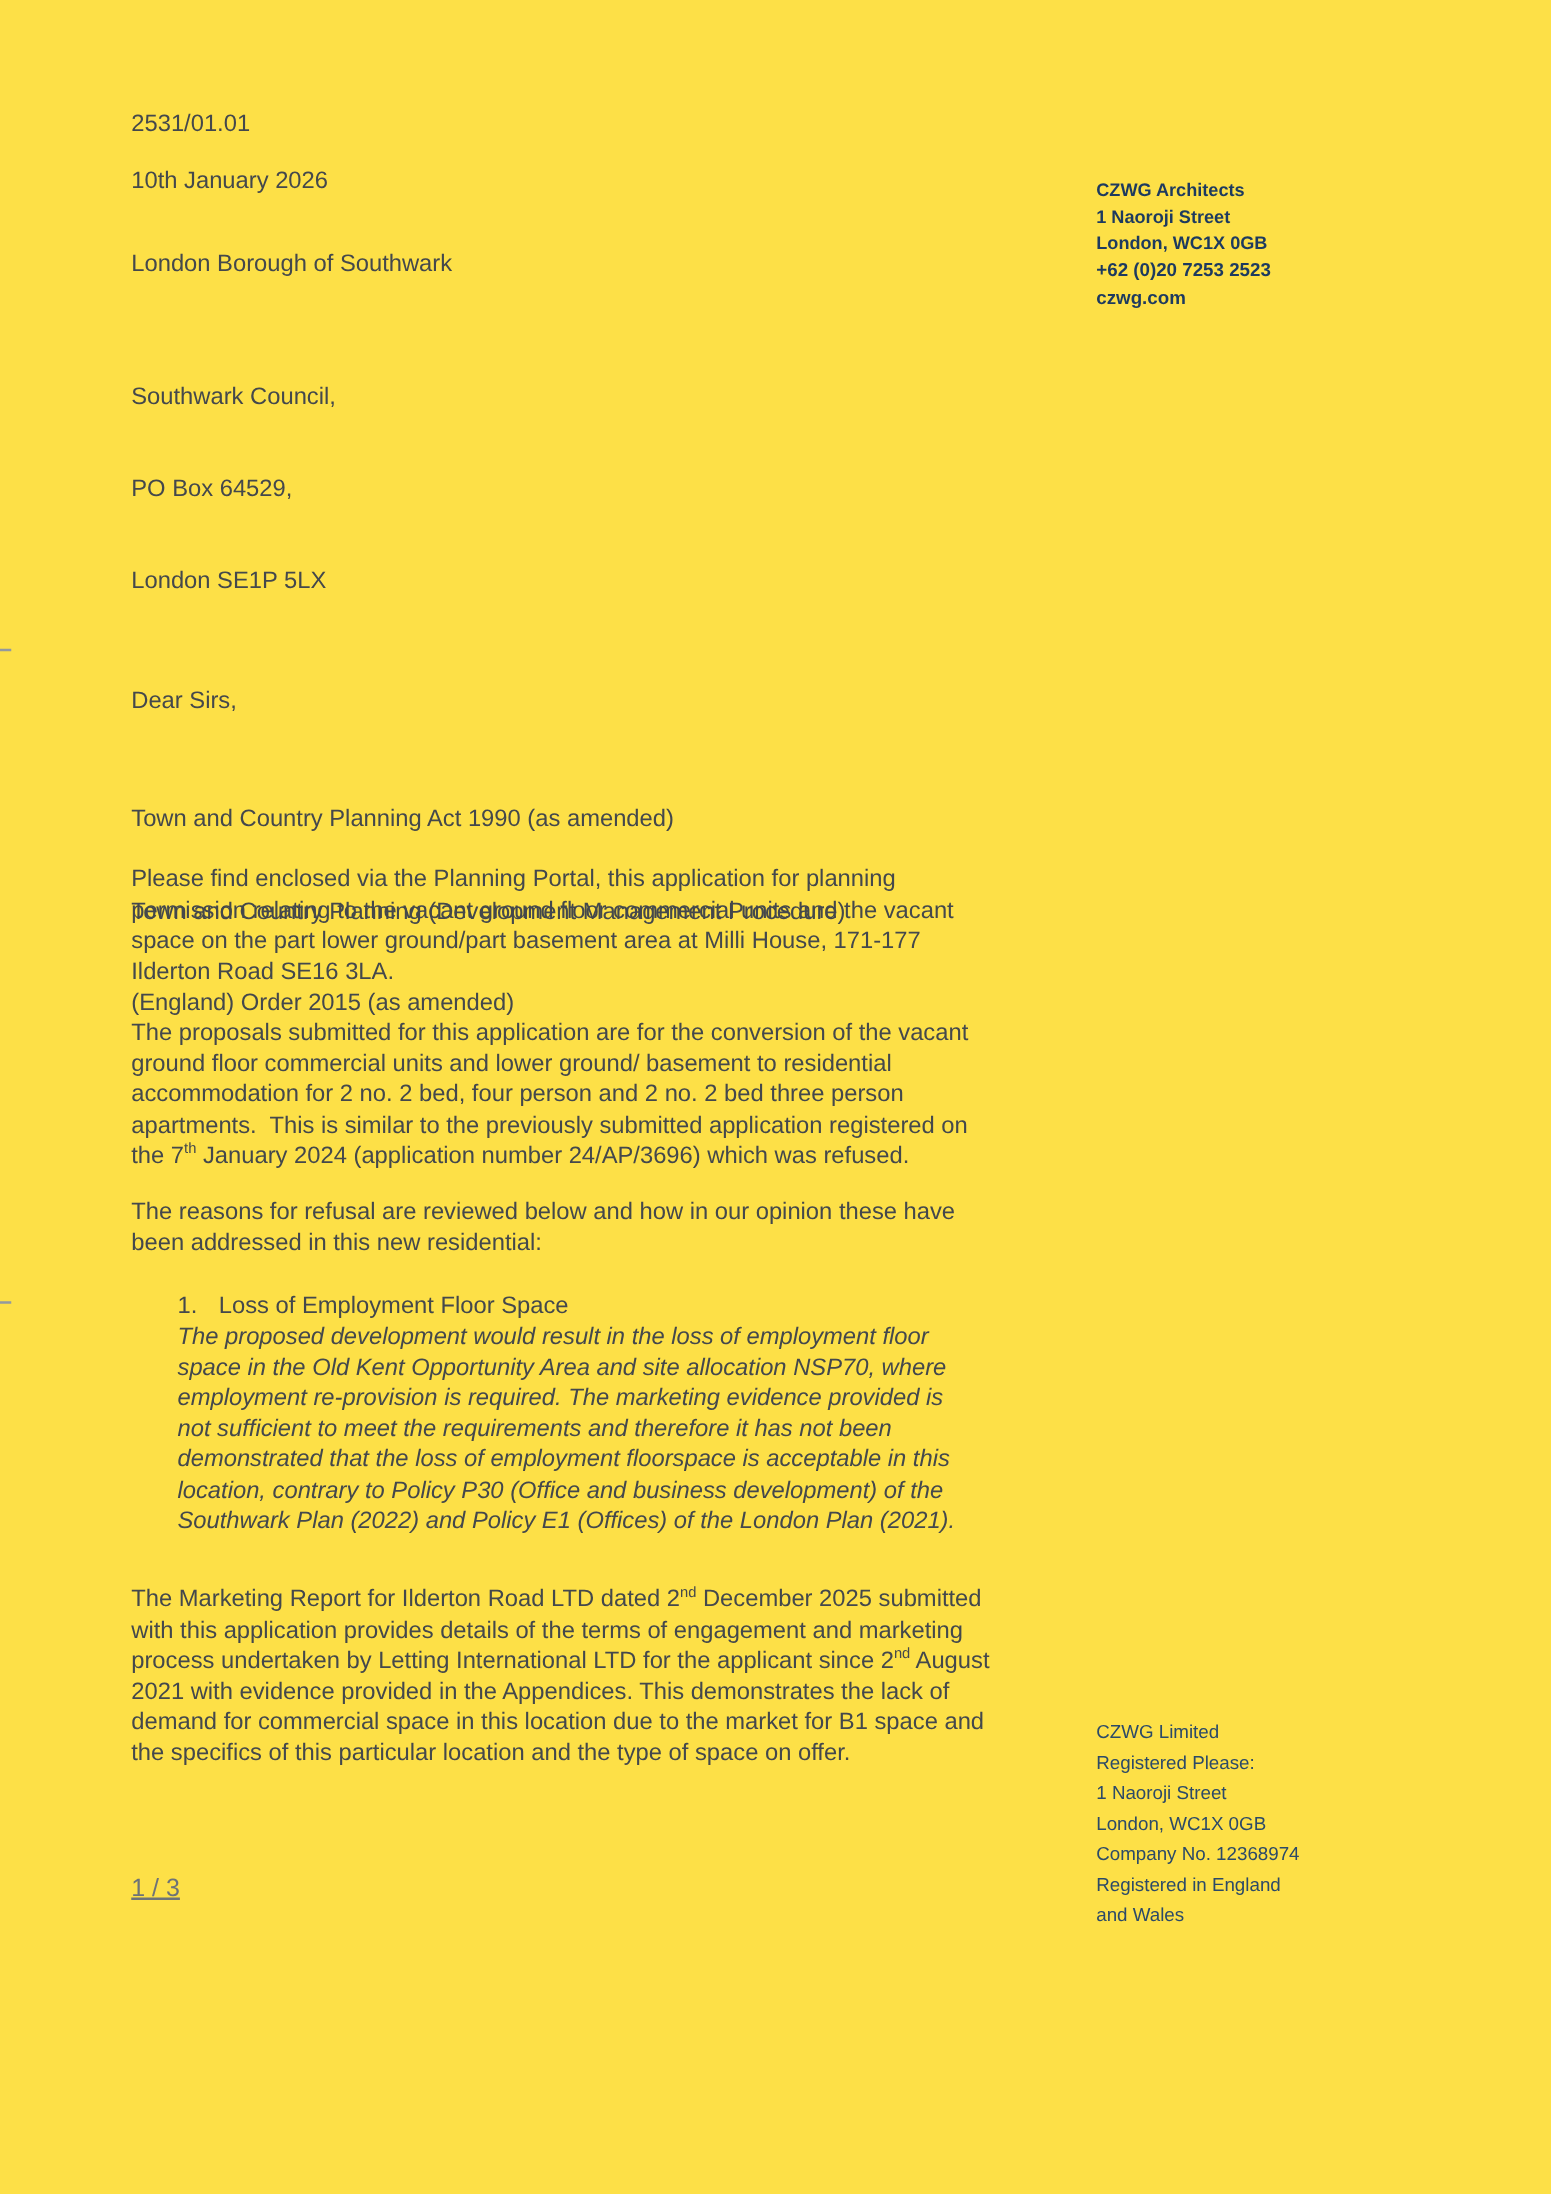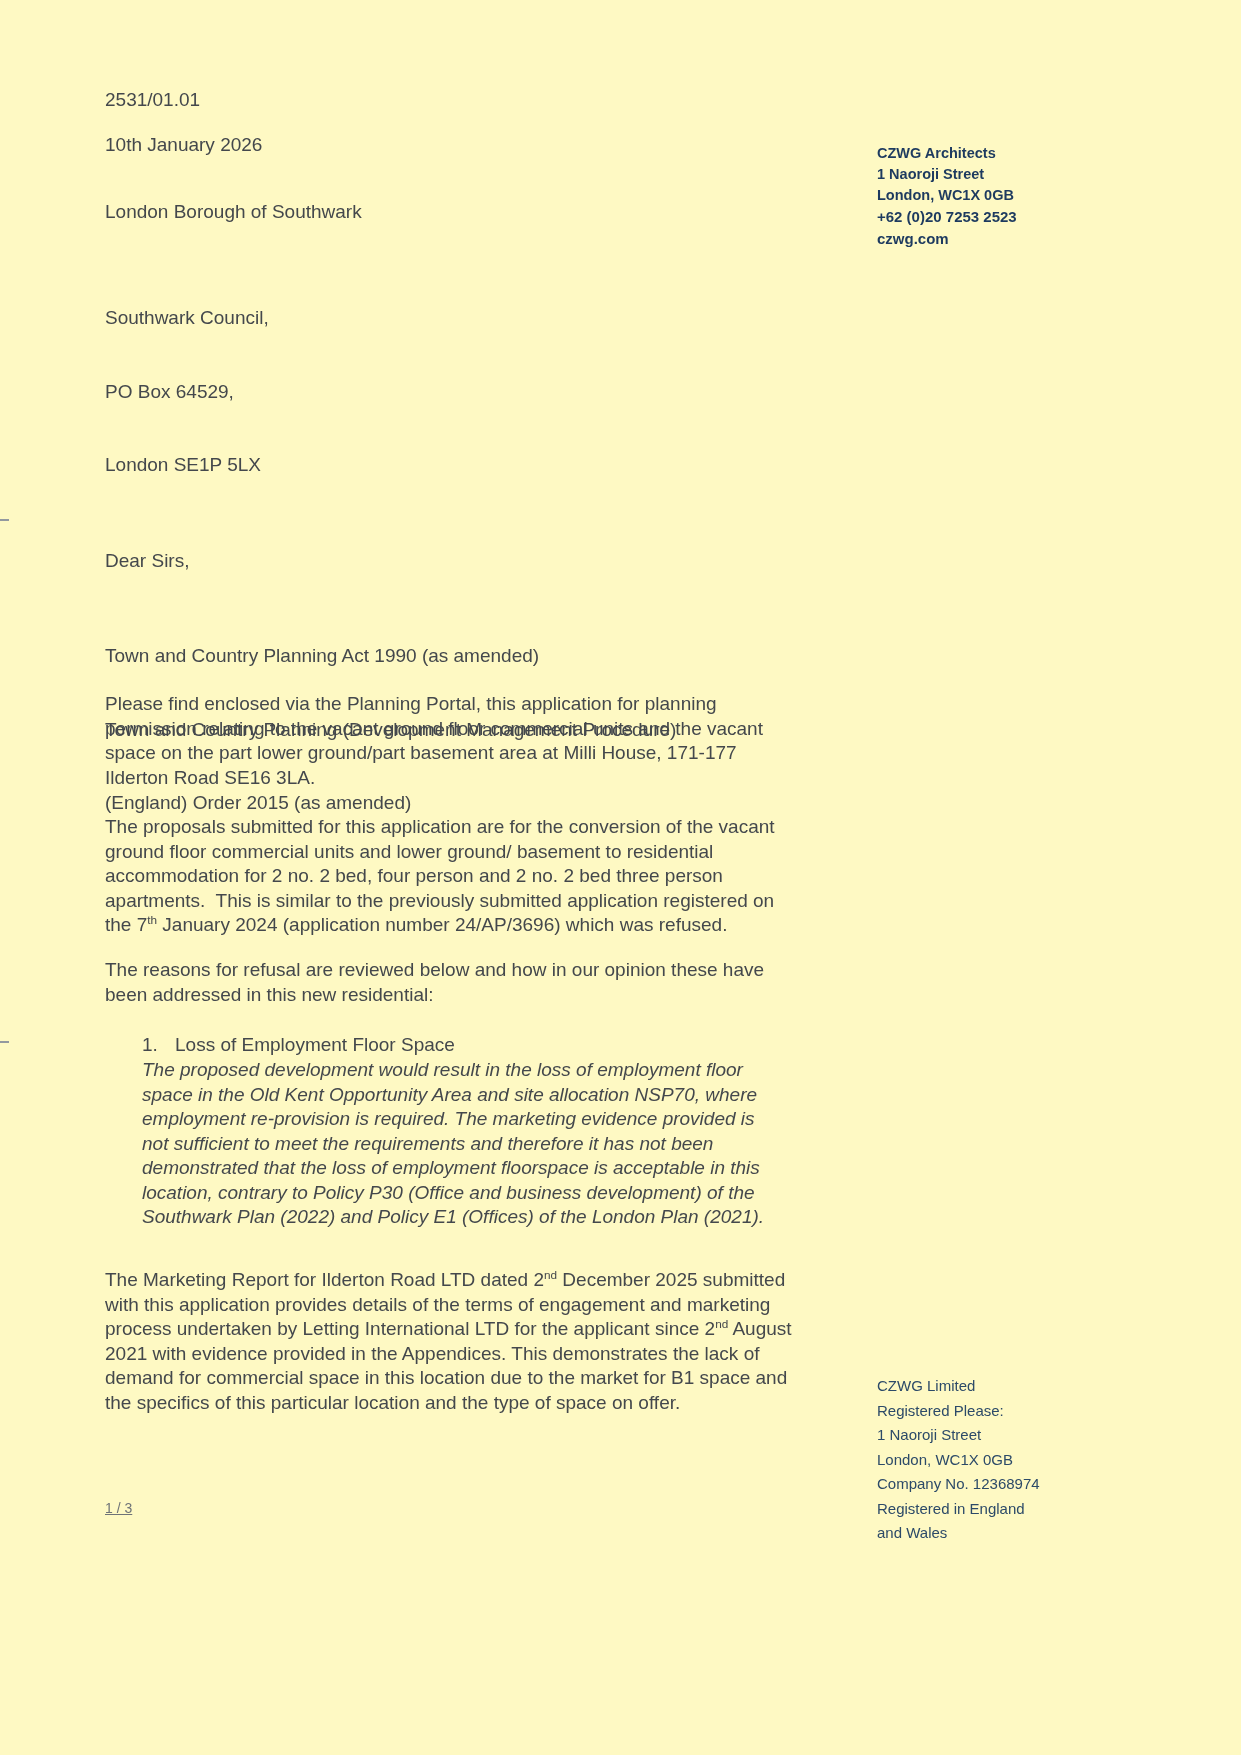--- a/index.html
+++ b/index.html
@@ -1,21 +1,21 @@
 <!DOCTYPE html>
 <html><head>
 <meta charset="utf-8">
 <style>
   * { margin: 0; padding: 0; box-sizing: border-box; }
   html, body { background: #ffffff; }
   .page {
     position: relative;
     width: 1241px;
     height: 1755px;
-    background: #fef9c3;
+    background: #fde047;
     font-family: "Liberation Sans", sans-serif;
     color: #44484c;
     overflow: hidden;
   }
   .abs { position: absolute; }
   .body-text {
     font-size: 19px;
     line-height: 24.5px;
     white-space: pre-wrap;
     color: #44484c;
@@ -29,21 +29,21 @@
   .subject        { left: 105px; top: 426px; font-weight: bold; color: #33373b; }
   .salutation     { left: 105px; top: 549px; }
   .act-lines      { left: 105px; top: 595px; }
   .p1             { left: 105px; top: 692px;  width: 700px; }
   .p2             { left: 105px; top: 815px;  width: 700px; }
   .p3             { left: 105px; top: 958px;  width: 700px; }
   .list-heading   { left: 142px; top: 1033px; display: flex; }
   .list-num       { width: 33px; }
   .italic-block   { left: 142px; top: 1058px; width: 640px; font-style: italic; }
   .p4             { left: 105px; top: 1268px; width: 706px; }
-  .page-number    { left: 105px; top: 1500px; font-size: 14px; color: #6e7377; text-decoration: underline; }
+  .page-number    { left: 105px; top: 1500px; font-size: 20px; color: #6e7377; text-decoration: underline; }
 
   .logo {
     left: 872px; top: 58px;
     font-size: 51px;
     font-weight: 500;
     letter-spacing: 9px;
     color: #14335a;
   }
   .firm-block {
     left: 877px; top: 143px;

